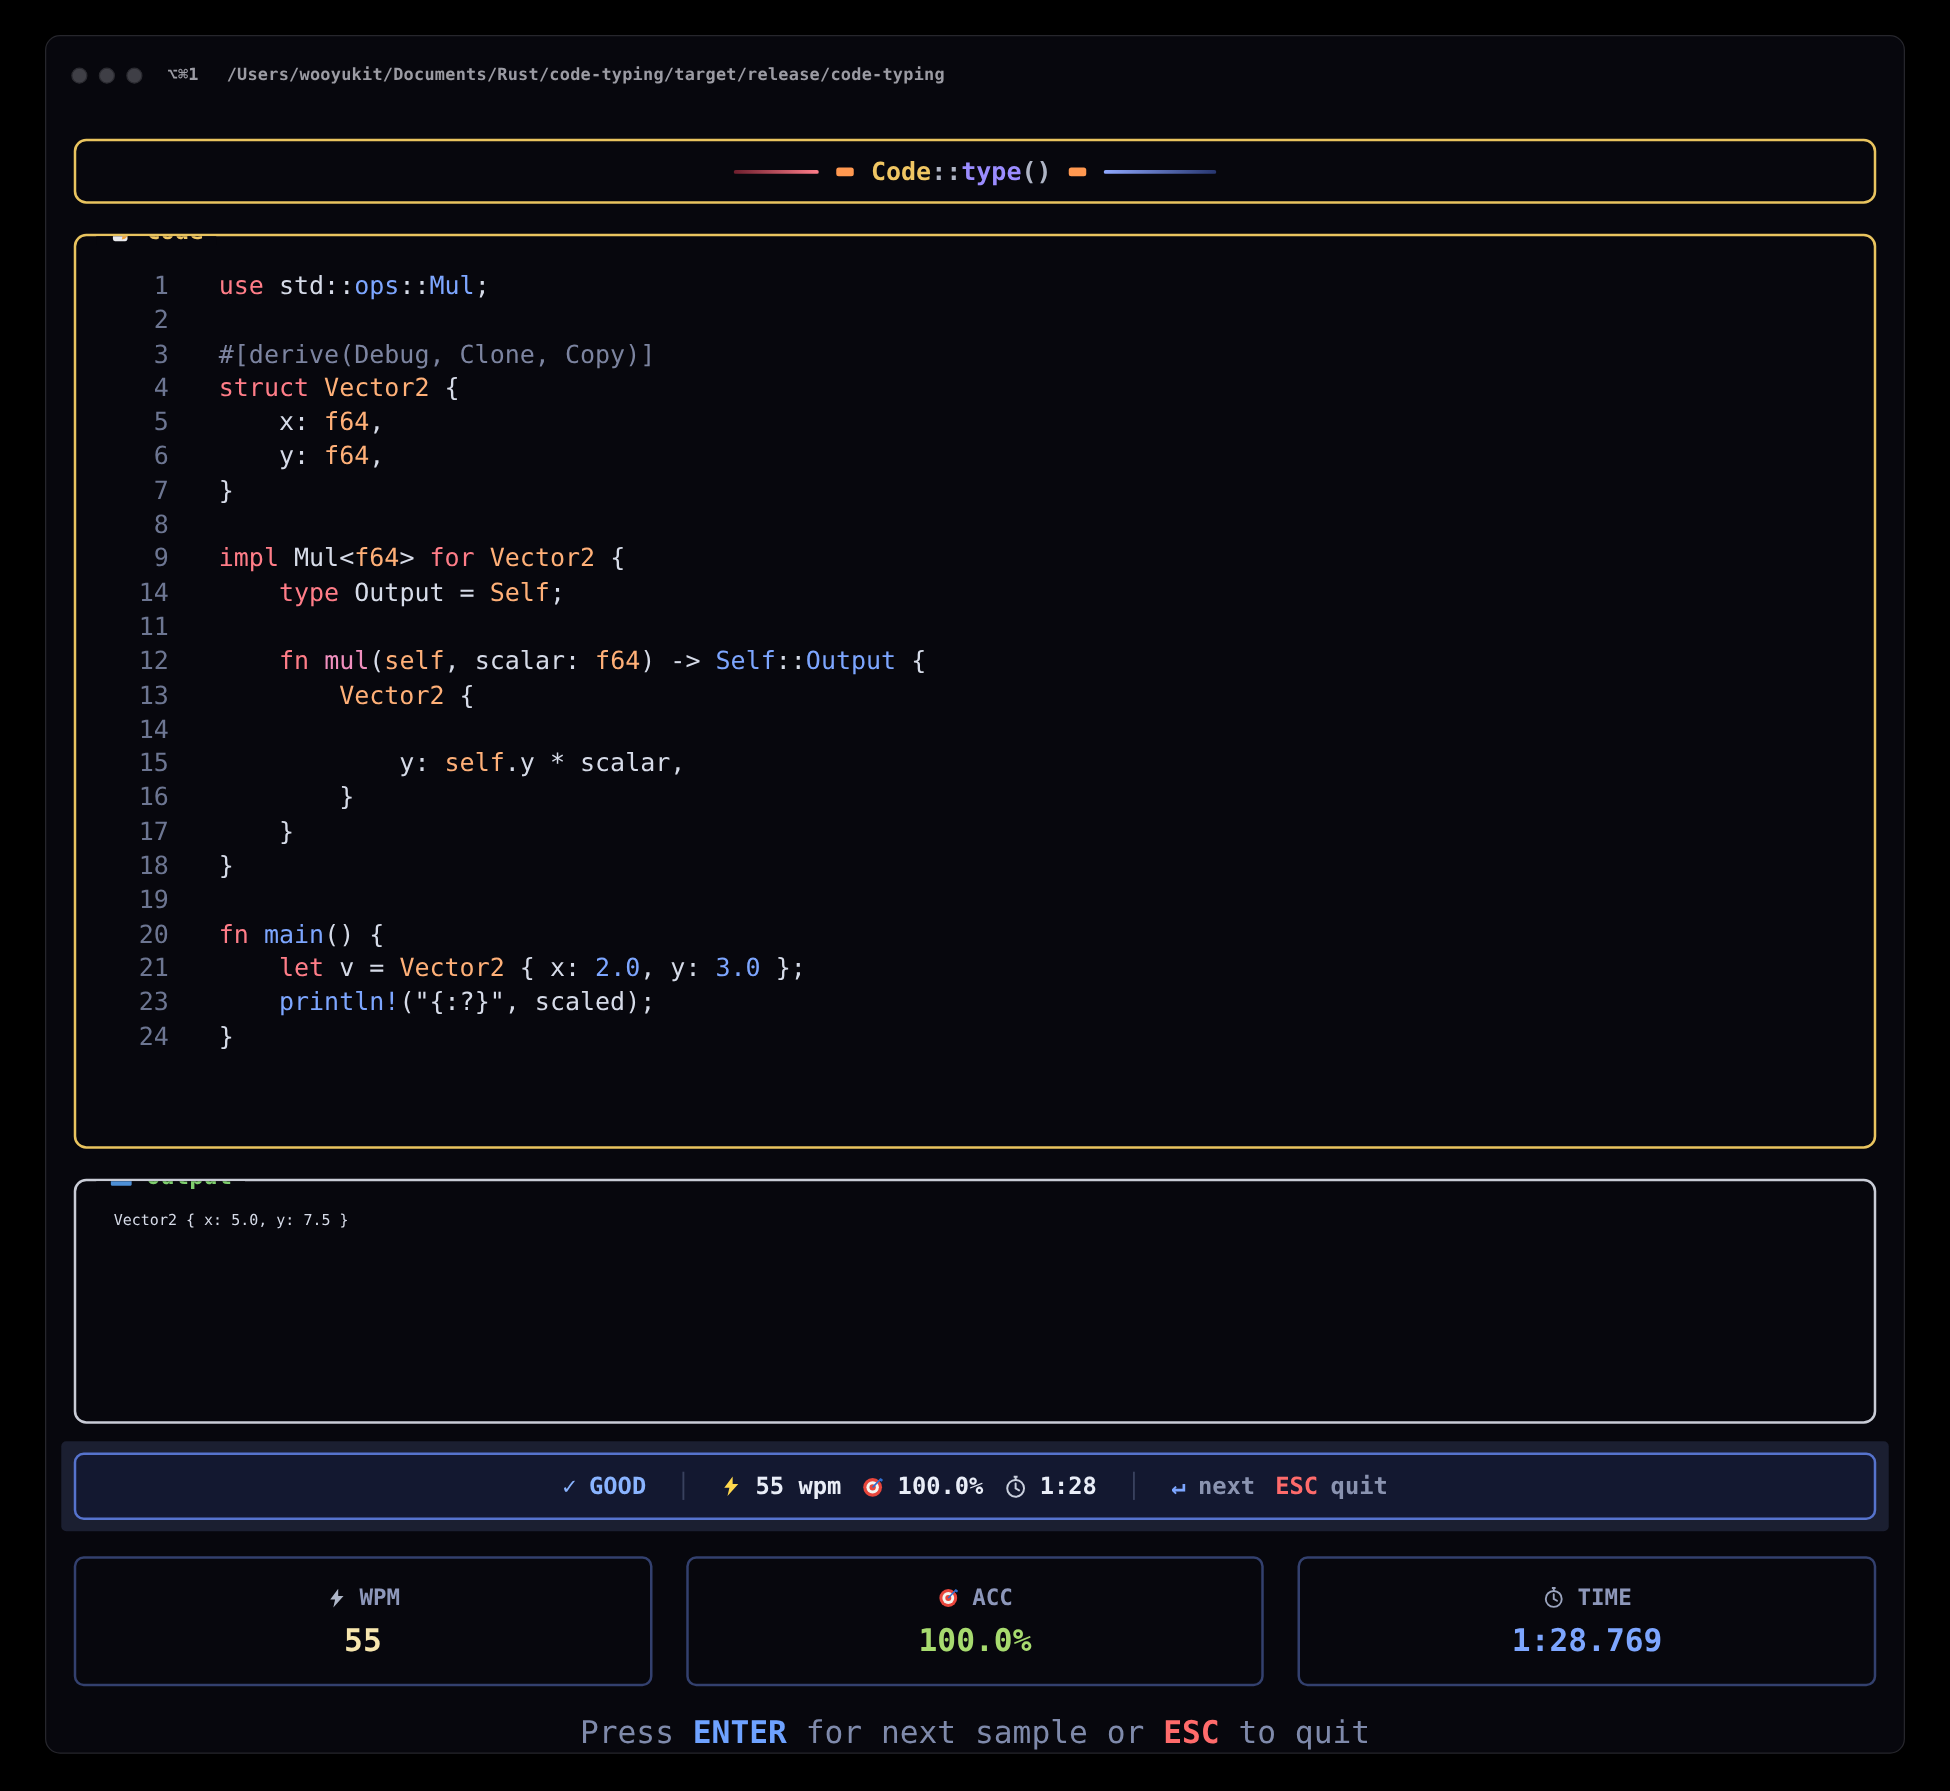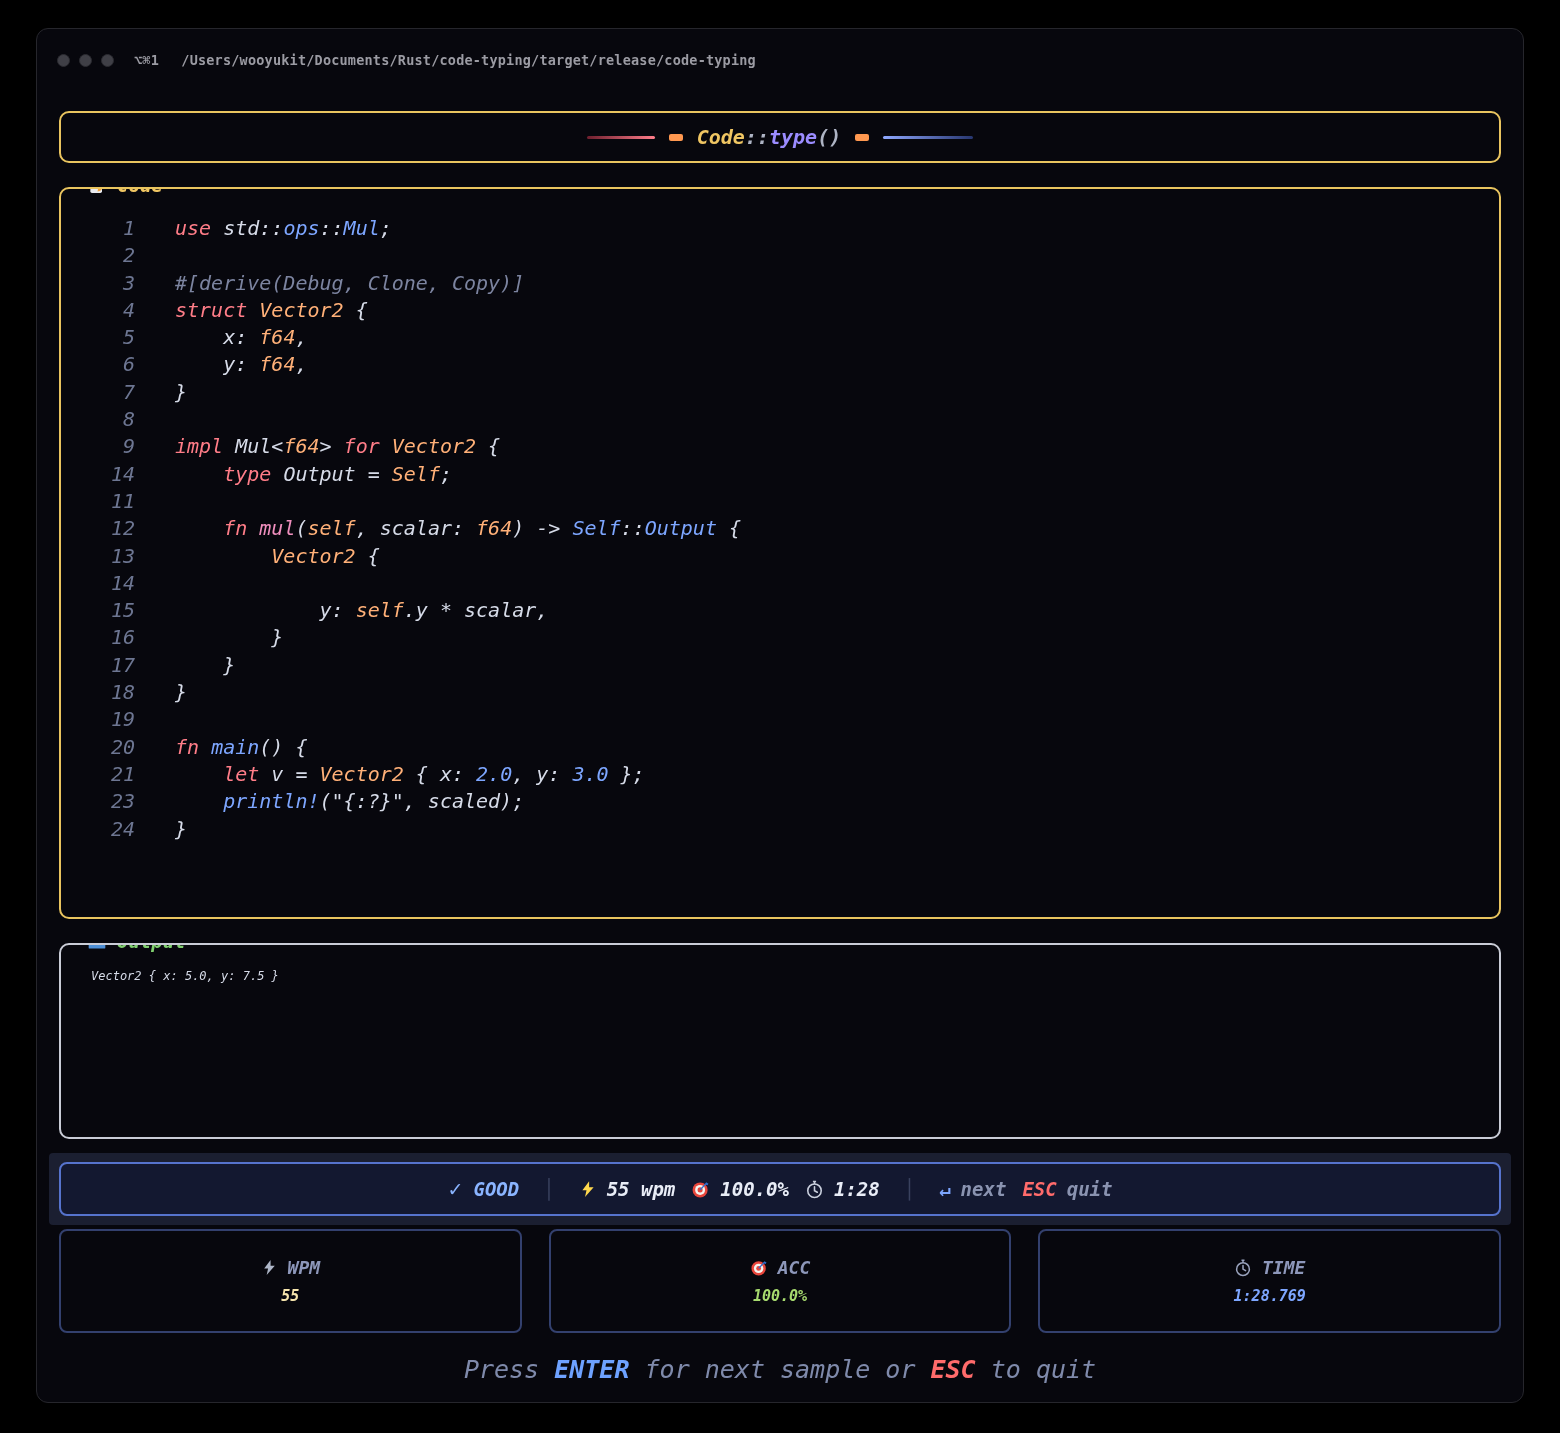--- a/index.html
+++ b/index.html
@@ -37,21 +37,21 @@
   }
   .titlebar{
     display:flex;align-items:center;
     padding:16px 20px 0 20px;
     height:46px;
   }
   .lights{display:flex;gap:9px;align-items:center;}
   .light{width:13px;height:13px;border-radius:50%;background:#3f3f46;border:1px solid #2b2b31;display:inline-block;}
   .titlebar-text{margin-left:20px;color:#9b9ba3;font-size:13.5px;font-weight:bold;letter-spacing:.2px;}
   .titlebar-text .tb-path{margin-left:14px;}
-  .content{padding:0 22px;font-style:italic;}
+  .content{padding:0 22px;}
 
   
   .header-box{
     margin-top:36px;height:52px;
     border:2px solid var(--border-yellow);
     border-radius:10px;
     display:flex;align-items:center;justify-content:center;gap:14px;
   }
   .deco-line-left{width:68px;height:3px;border-radius:2px;background:linear-gradient(90deg,#6e1f2e,#ff7d8a);}
   .deco-line-right{width:90px;height:3px;border-radius:2px;background:linear-gradient(90deg,#8fa8ff,#27366f);}
@@ -104,29 +104,29 @@
   }
   .sb-group{display:flex;align-items:center;gap:10px;white-space:pre;}
   .sb-sep{color:#39415e;font-weight:normal;margin:0 8px;}
   .sb-good{color:#8ab4ff;}
   .sb-white{color:#e9edf7;}
   .sb-muted{color:var(--muted);font-weight:bold;}
   .sb-blue{color:var(--blue);}
   .sb-red{color:var(--red);}
 
   
-  .stats-row{display:flex;gap:27px;margin-top:4px;}
+  .stats-row{display:flex;gap:27px;margin-top:20px;}
   .stat-box{
     flex:1;height:104px;
     border:2px solid var(--border-navy);
     border-radius:8px;
     display:flex;flex-direction:column;align-items:center;justify-content:center;gap:9px;
   }
   .stat-label{display:flex;align-items:center;gap:10px;color:#8d97ba;font-weight:bold;font-size:18px;}
-  .stat-value{font-size:15px;font-weight:bold;text-align:center;}
+  .stat-value{font-size:25px;font-weight:bold;text-align:center;}
   .val-yellow{color:#f7e6ae;}
   .val-green{color:#a7db6f;}
   .val-blue{color:var(--blue);}
 
   
   .footer{margin-top:22px;text-align:center;font-size:25px;color:#7f8aab;white-space:pre;}
   .footer .f-enter{color:#6ea2ff;font-weight:bold;}
   .footer .f-esc{color:var(--red);font-weight:bold;}
 </style>
 </head>

